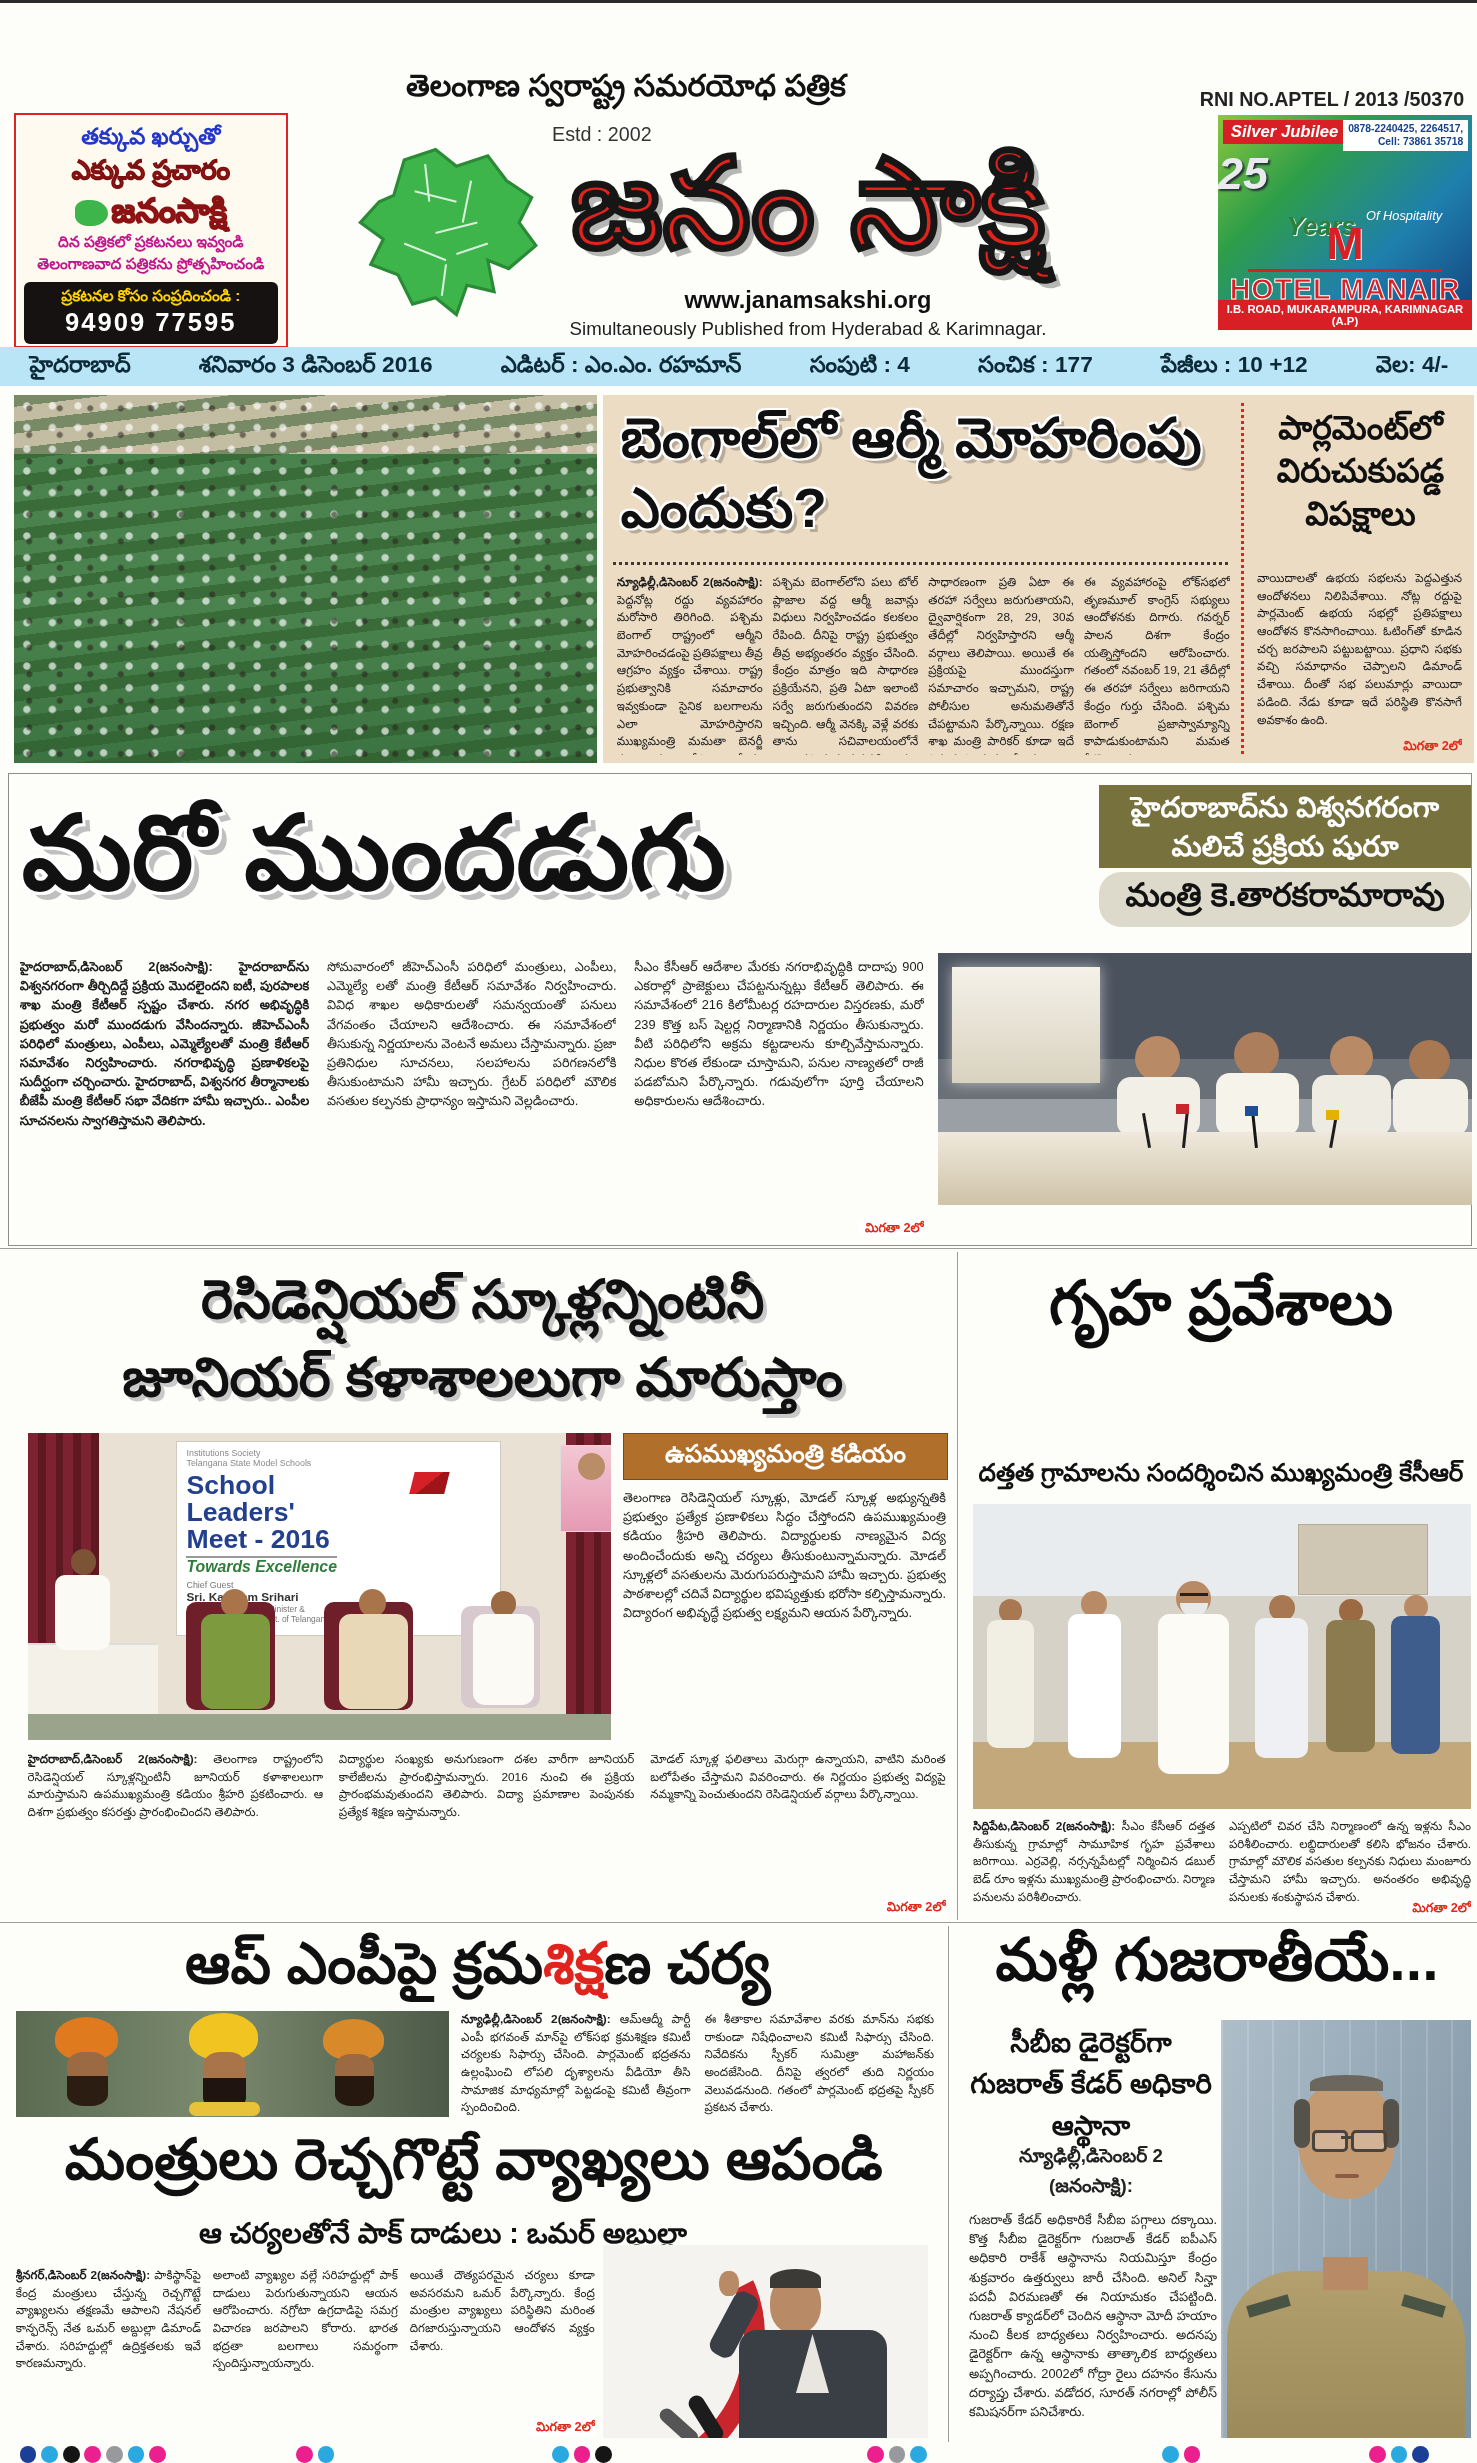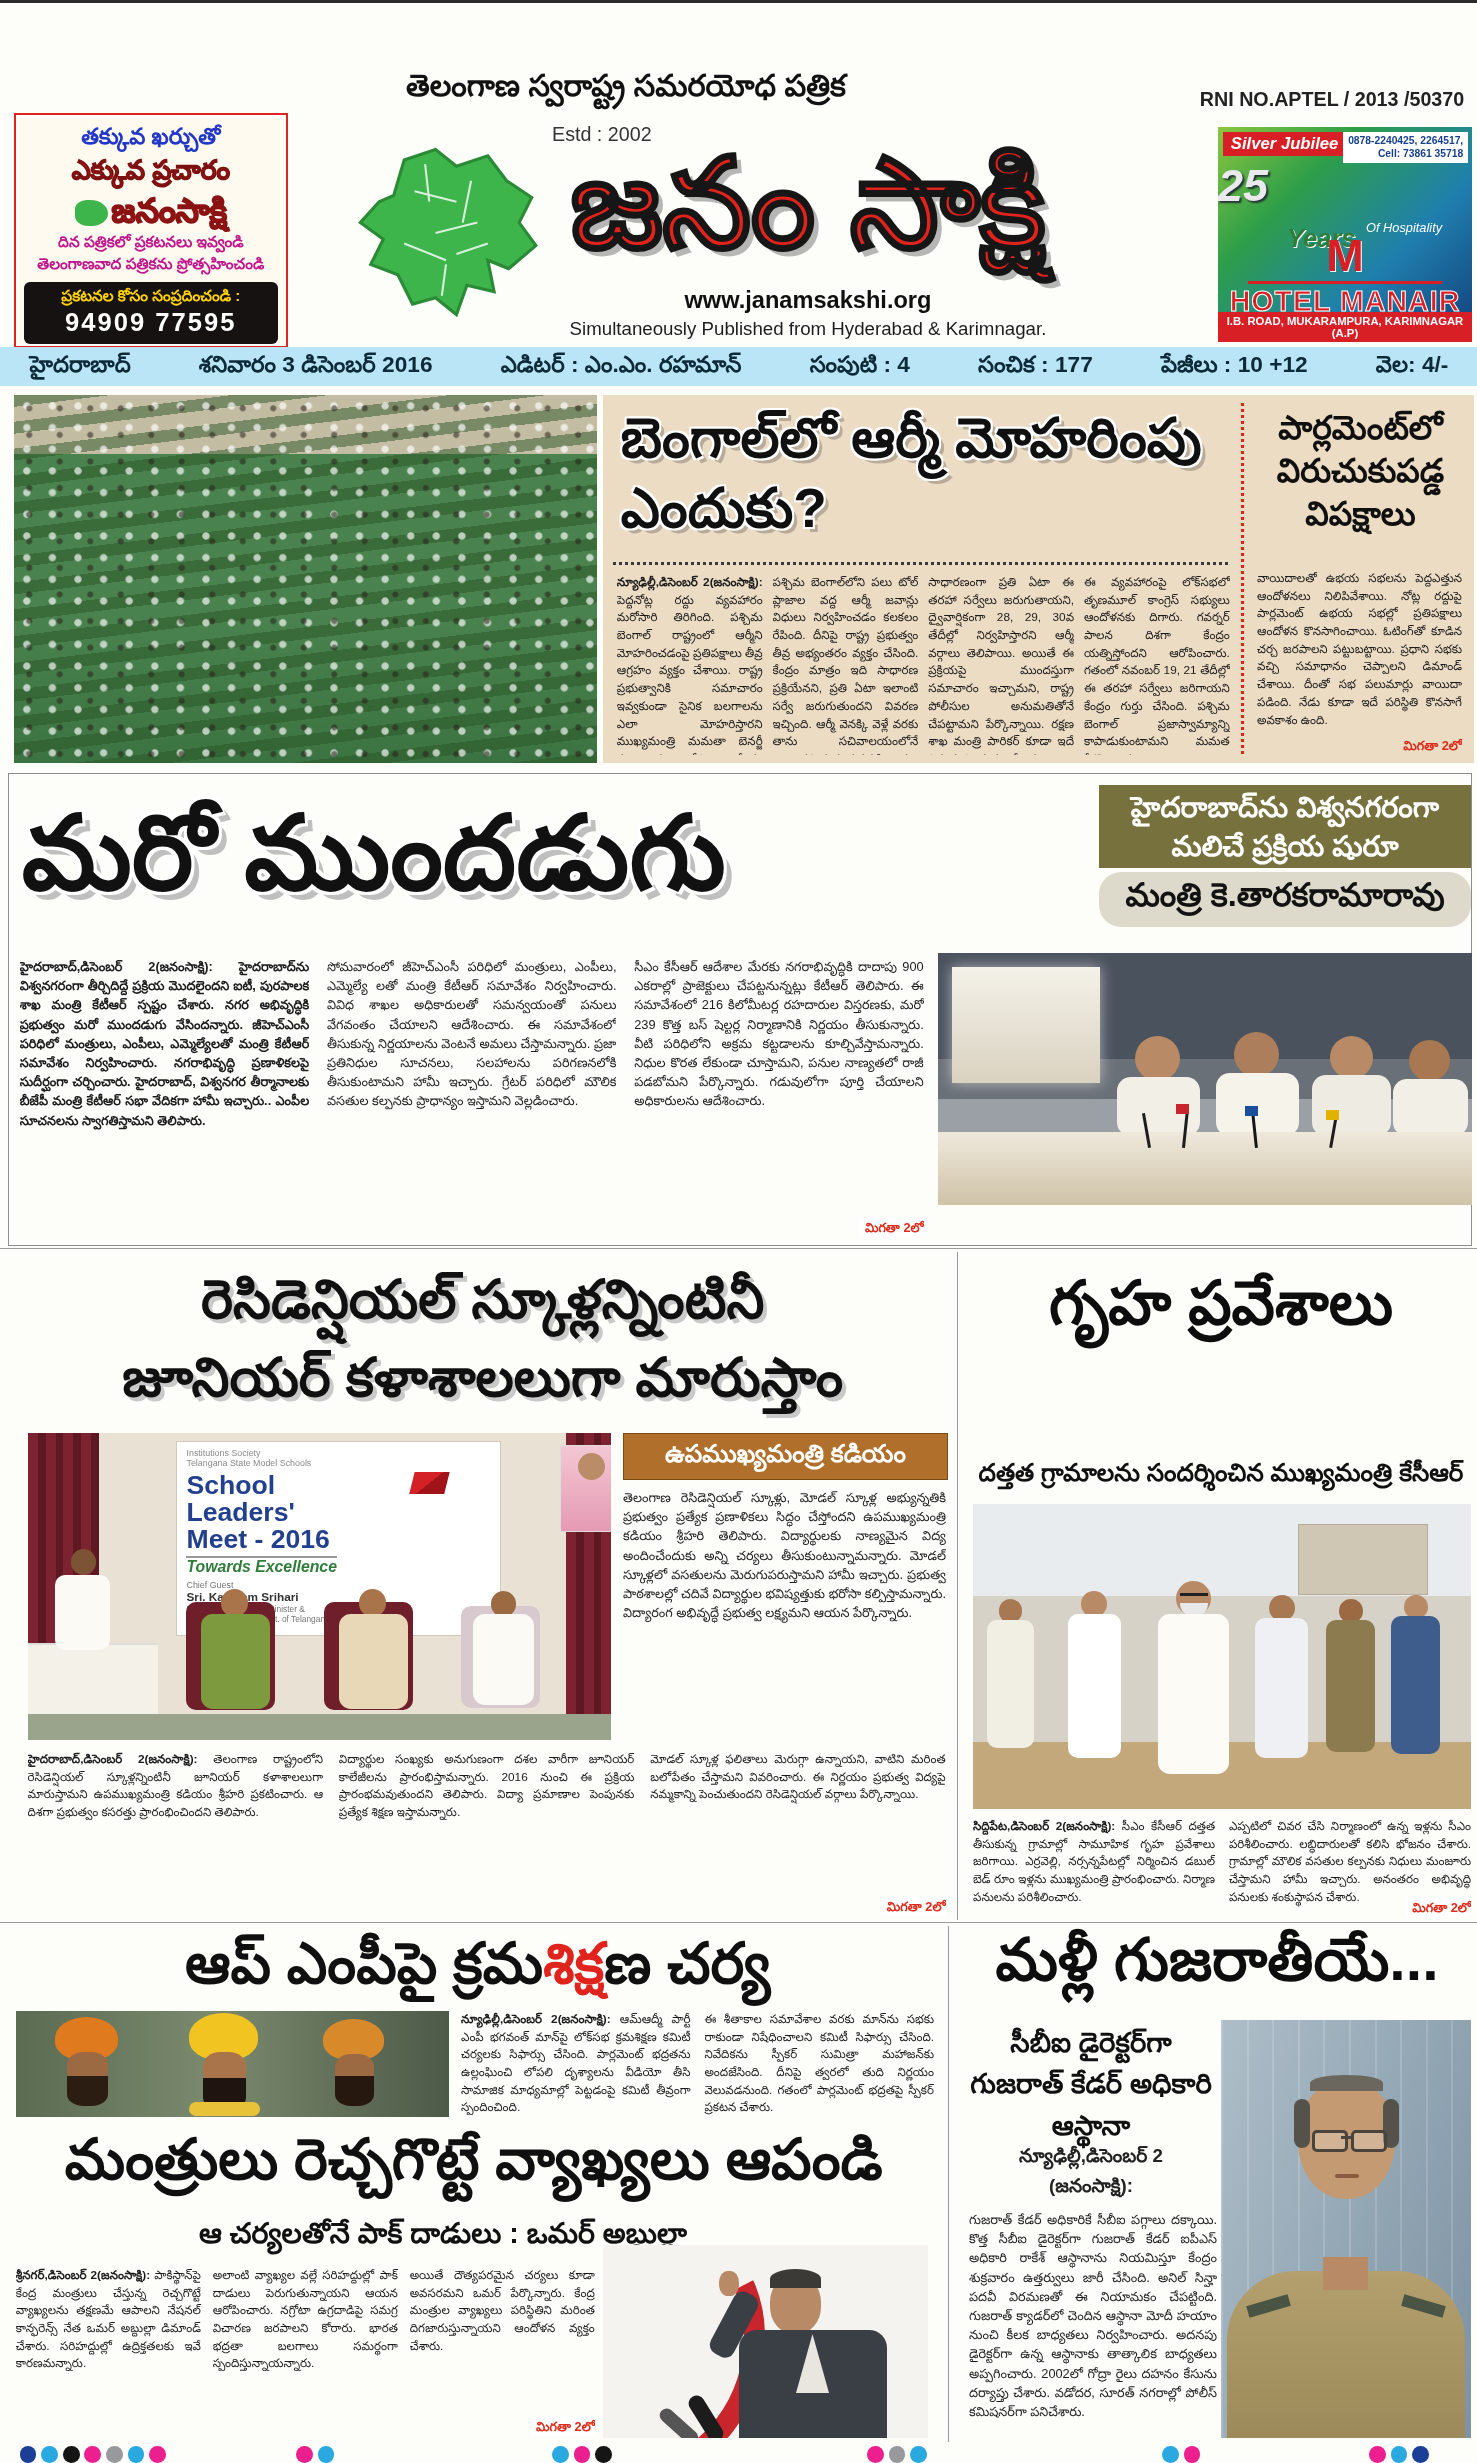--- a/index.html
+++ b/index.html
@@ -21,21 +21,21 @@
            box-shadow:inset 0 0 0 2px #fff;}
   .la1{margin-top:7.9px;font-size:22.7px;font-weight:800;color:#2438c8;}
   .la2{font-size:26.6px;font-weight:800;color:#e0231c;-webkit-text-stroke:1px #7a1010;}
   .la-logo{font-size:33px;font-weight:800;color:#e0231c;-webkit-text-stroke:1.5px #8a1212;line-height:1.15;}
   .la-map{display:inline-block;width:33px;height:25.6px;background:#3db54a;border-radius:40% 60% 55% 45%;vertical-align:middle;margin-right:3.9px;}
   .la3{font-size:15.3px;font-weight:bold;color:#c2178c;line-height:1.35;margin-top:2px;}
   .la-box{margin:6.9px 7.9px 0 7.9px;background:#171212;border-radius:6px;padding:4.9px 3.9px 6.9px 3.9px;text-align:center;}
   .la-box .lbl{color:#ffd400;font-size:15.3px;font-weight:bold;}
   .la-box .ph{color:#fff;font-size:25.6px;font-weight:800;letter-spacing:2px;}
   
-  .hotel{left:1218px;top:124px;width:254px;height:215px;overflow:hidden;
+  .hotel{left:1218px;top:112px;width:254px;height:215px;overflow:hidden;
          background:linear-gradient(135deg,#8cc63f 0%,#2e9e49 30%,#1f7fae 65%,#123f7a 100%);}
   .h-badge{position:absolute;left:4.9px;top:4.9px;background:#d91f26;color:#fff;font-style:italic;font-weight:bold;
            font-size:16.7px;padding:2px 7.9px;}
   .h-phone{position:absolute;right:3.9px;top:4.9px;background:#fff;color:#16418c;font-weight:bold;font-size:10.3px;
            text-align:right;padding:2px 4.9px;line-height:1.3;}
   .h-25{position:absolute;left:0;right:0;top:33px;font-size:45px;font-style:italic;font-weight:800;
         color:#e9e9ee;text-shadow:2px 2px 2px #233;}
   .h-years{position:absolute;left:69px;top:83px;font-size:25.6px;font-style:italic;font-weight:800;color:#2f7d3a;
            text-shadow:1px 1px 0 #fff;margin-top:14px;}
   .h-hosp{position:absolute;left:148px;top:93px;font-size:12.8px;font-style:italic;color:#fff;}

